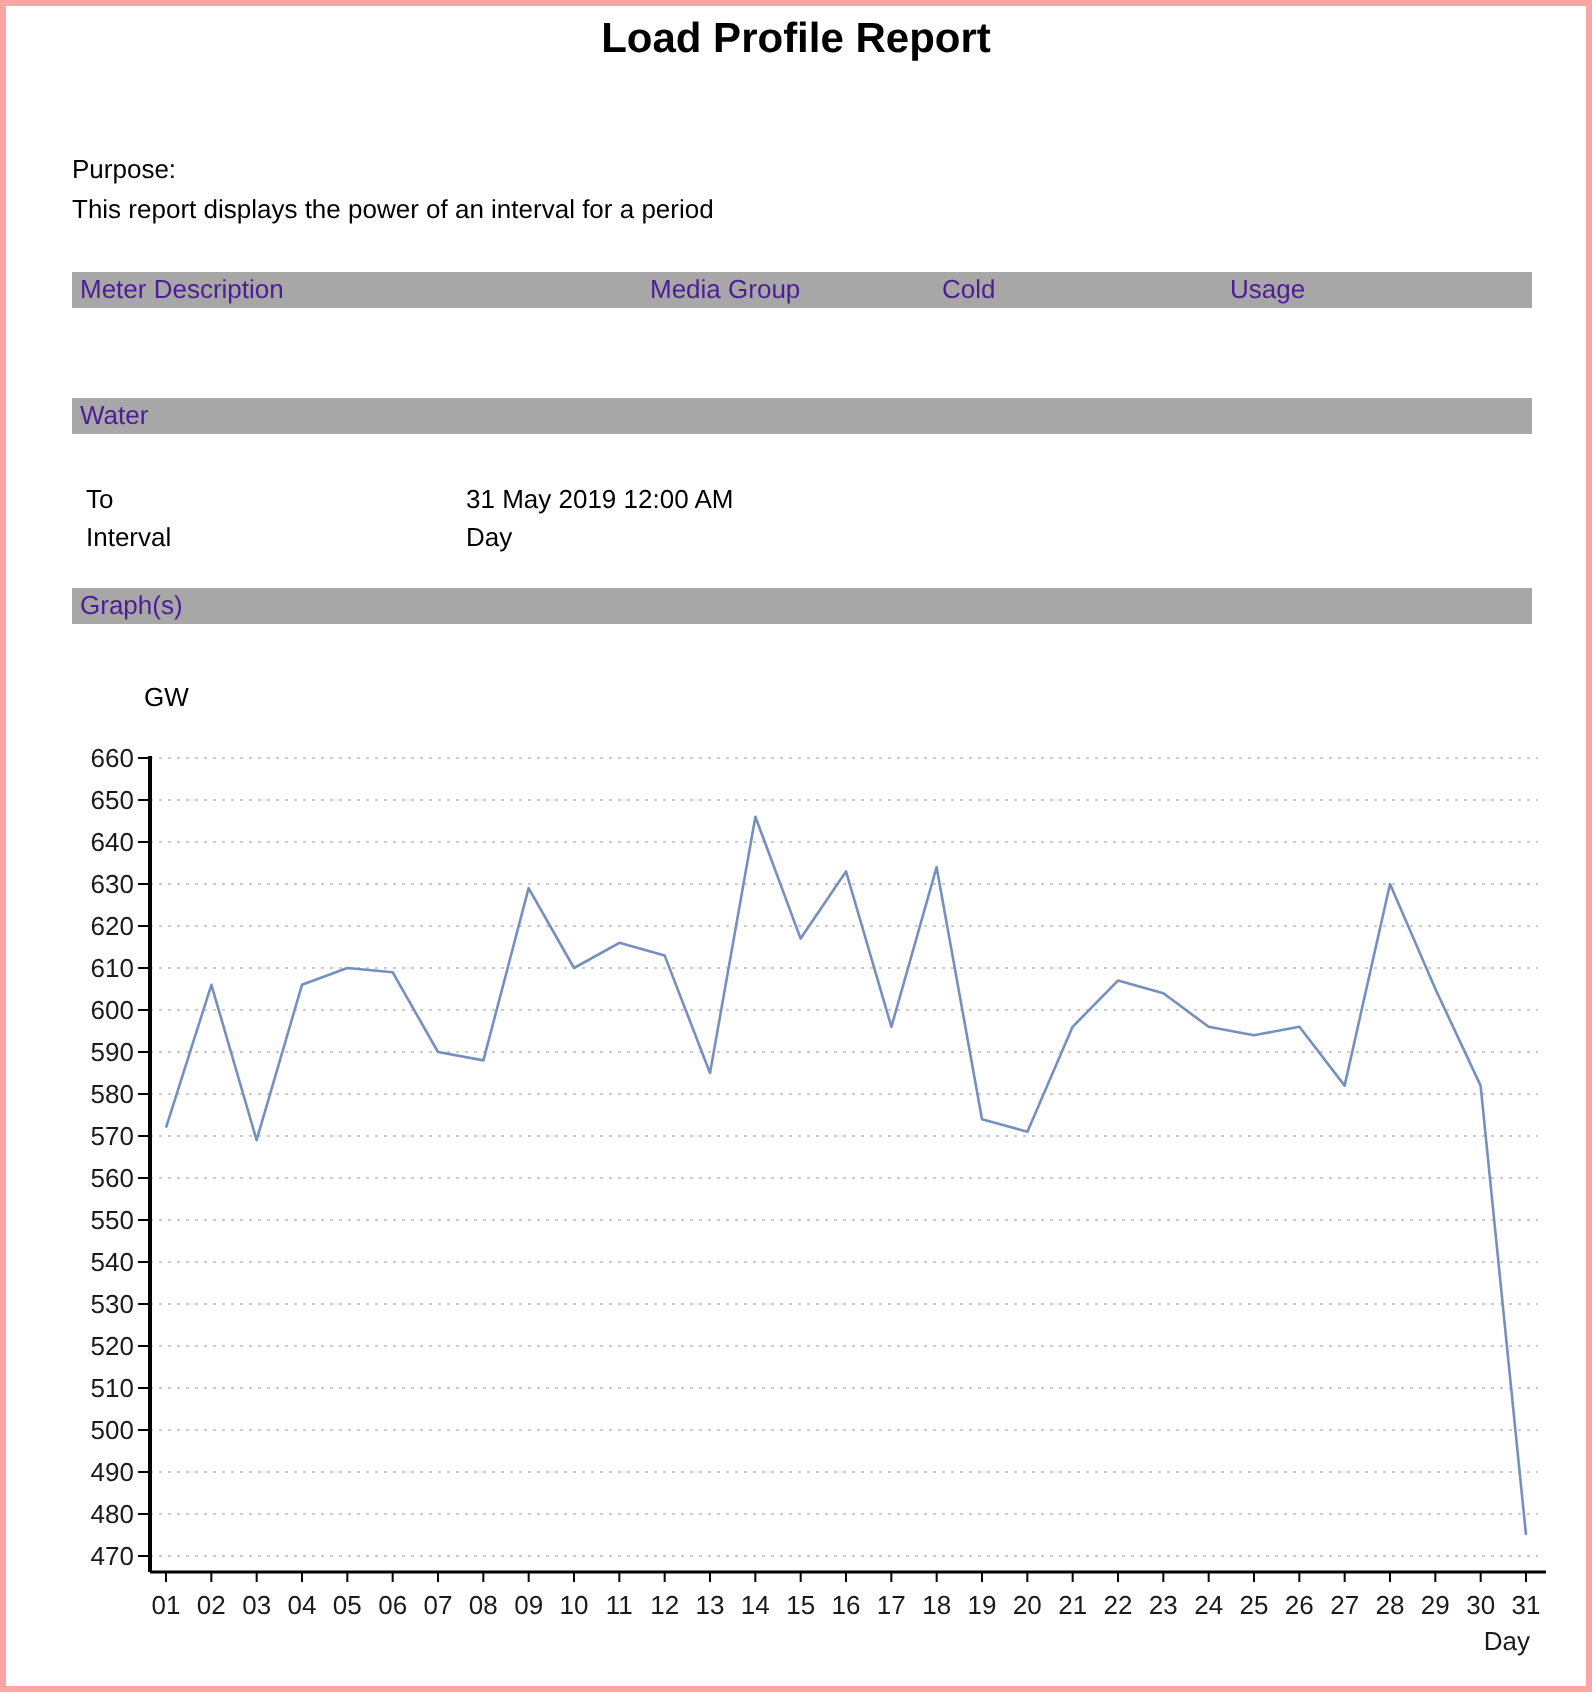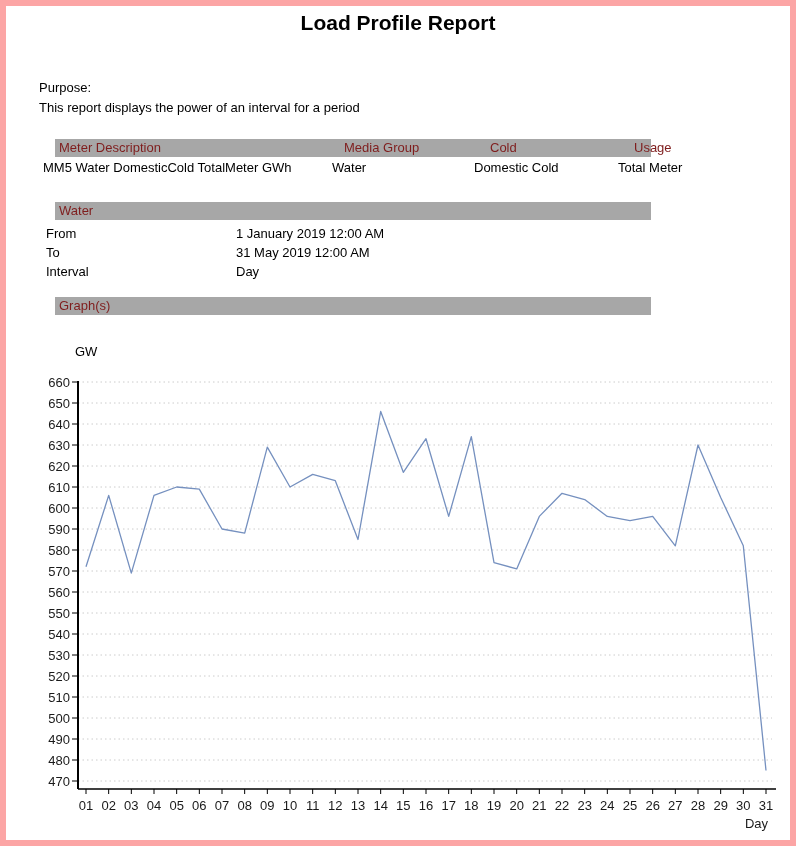--- a/index.html
+++ b/index.html
@@ -1,21 +1,21 @@
 <!DOCTYPE html>
 <html><head>
 <meta charset="utf-8">
 <style>
   html, body { margin: 0; padding: 0; background: #ffffff; }
   .page {
     position: relative;
     width: 796px;
     height: 846px;
     box-sizing: border-box;
-    border: 6px solid #fca5a5;
+    border: 3px solid #fca5a5;
     background: #ffffff;
     font-family: "Liberation Sans", sans-serif;
     color: #000000;
     overflow: hidden;
   }
   .page-title {
     position: absolute;
     top: 5px; left: 0; width: 100%;
     text-align: center;
     font-size: 21px;
@@ -28,27 +28,26 @@
     font-size: 13px;
   }
   .purpose-text {
     position: absolute;
     top: 94px; left: 33px;
     font-size: 13px;
   }
   .band {
     position: absolute;
     left: 33px;
-    width: 596px;
+    width: 730px;
     height: 18px;
     background: #a7a7a7;
-    color: #7f1d1d;
+    color: #4c1d95;
     font-size: 13px;
     line-height: 18px;
-    margin-left: 16px;
   }
   .band-meter   { top: 133px; }
   .band-period  { top: 196px; }
   .band-graphs  { top: 291px; }
   .band .h { position: absolute; top: 0; white-space: nowrap; }
   .h-c1 { left: 4px; }
   .h-c2 { left: 289px; }
   .h-c3 { left: 435px; }
   .h-c4 { left: 579px; text-align: right; }
   .meter-row {
@@ -91,35 +90,25 @@
   <div class="purpose-label">Purpose:</div>
   <div class="purpose-text">This report displays the power of an interval for a period</div>
 
   <div class="band band-meter">
     <span class="h h-c1">Meter Description</span>
     <span class="h h-c2">Media Group</span>
     <span class="h h-c3">Cold</span>
     <span class="h h-c4">Usage</span>
   </div>
 
-  <div class="meter-row">
-    <span class="c c-c1">MM5  Water  DomesticCold  TotalMeter  GWh</span>
-    <span class="c c-c2">Water</span>
-    <span class="c c-c3">Domestic Cold</span>
-    <span class="c c-c4">Total Meter</span>
-  </div>
 
   <div class="band band-period">
     <span class="h h-c1">Water</span>
   </div>
 
-  <div class="period-row pr-0">
-    <span class="lbl">From</span>
-    <span class="val">1 January 2019 12:00 AM</span>
-  </div>
   <div class="period-row pr-1">
     <span class="lbl">To</span>
     <span class="val">31 May 2019 12:00 AM</span>
   </div>
   <div class="period-row pr-2">
     <span class="lbl">Interval</span>
     <span class="val">Day</span>
   </div>
 
   <div class="band band-graphs">

